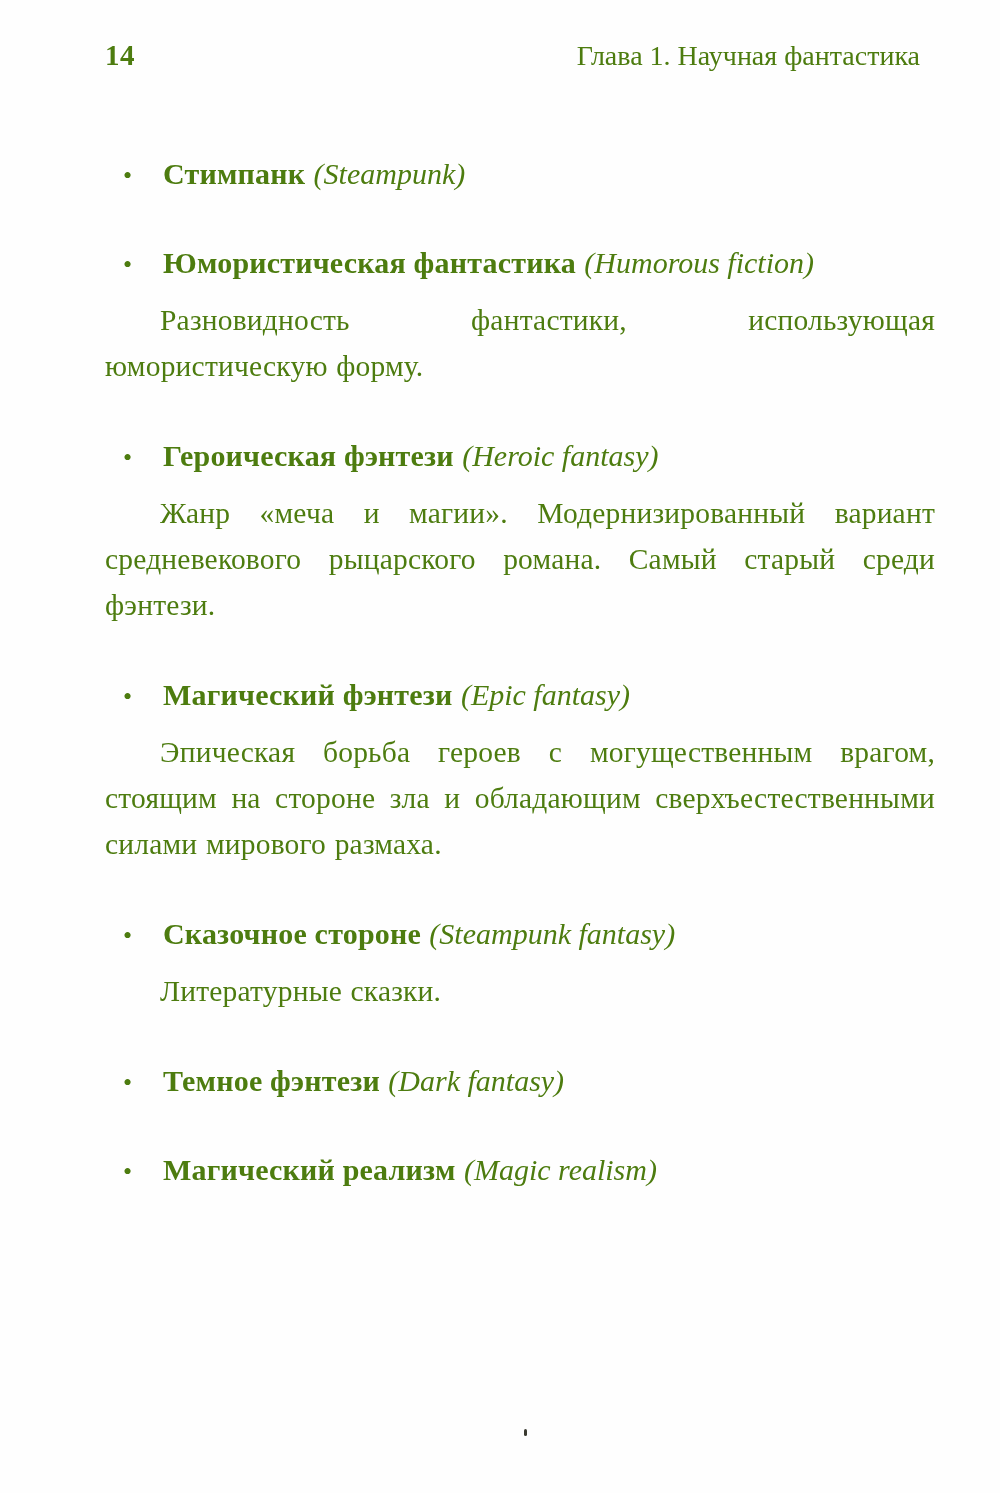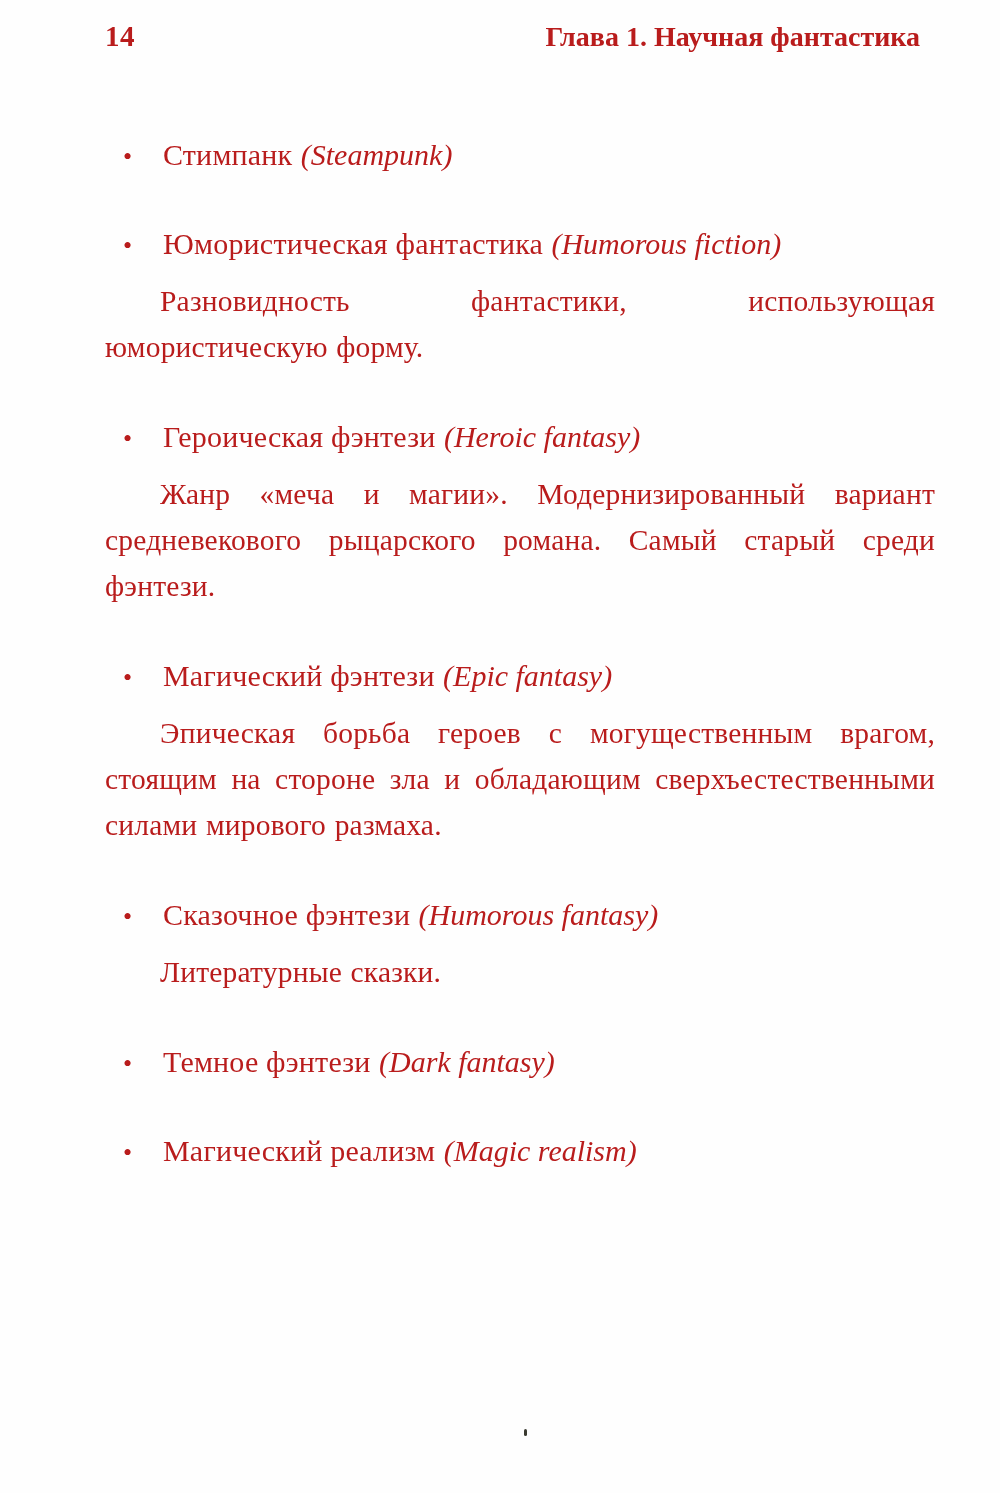--- a/index.html
+++ b/index.html
@@ -5,39 +5,39 @@
   html, body {
     margin: 0;
     padding: 0;
     background: #ffffff;
   }
   .page {
     position: relative;
     width: 1000px;
     height: 1493px;
     background: #fefefe;
-    color: #b91c1c;
+    color: #4d7c0f;
     font-family: "Liberation Serif", "DejaVu Serif", serif;
     box-sizing: border-box;
-    padding: 20px 65px 0 105px;
+    padding: 39px 65px 0 105px;
     overflow: hidden;
   }
   .page-header {
     display: flex;
     justify-content: space-between;
     align-items: baseline;
   }
   .page-number {
     font-size: 29px;
     font-weight: bold;
     letter-spacing: 0.5px;
   }
   .chapter-header {
     font-size: 28px;
-    font-weight: bold;
+    font-weight: normal;
     padding-right: 15px;
   }
   .genre-list {
     margin-top: 82px;
   }
   .entry {
     margin-bottom: 47px;
   }
   .entry-title {
     display: flex;
@@ -47,21 +47,21 @@
     line-height: 40px;
   }
   .entry-bullet {
     width: 40px;
     flex: 0 0 40px;
     font-size: 26px;
     text-align: left;
     padding-left: 3px;
   }
   .entry-term {
-    font-weight: normal;
+    font-weight: bold;
     letter-spacing: 0.2px;
   }
   .entry-english {
     font-weight: normal;
     margin-left: 0.28em;
     font-style: italic;
   }
   .entry-description {
     margin: 12px 0 0 0;
     font-size: 29.5px;
@@ -129,21 +129,21 @@
           <span class="entry-term">Магический фэнтези</span><span class="entry-english">(Epic fantasy)</span>
         </span>
       </div>
       <p class="entry-description">Эпическая борьба героев с могущественным врагом, стоящим на стороне зла и обладающим сверхъестественными силами мирового размаха.</p>
     </div>
 
     <div class="entry">
       <div class="entry-title">
         <span class="entry-bullet">•</span>
         <span>
-          <span class="entry-term">Сказочное фэнтези</span><span class="entry-english">(Humorous fantasy)</span>
+          <span class="entry-term">Сказочное стороне</span><span class="entry-english">(Steampunk fantasy)</span>
         </span>
       </div>
       <p class="entry-description">Литературные сказки.</p>
     </div>
 
     <div class="entry">
       <div class="entry-title">
         <span class="entry-bullet">•</span>
         <span>
           <span class="entry-term">Темное фэнтези</span><span class="entry-english">(Dark fantasy)</span>

